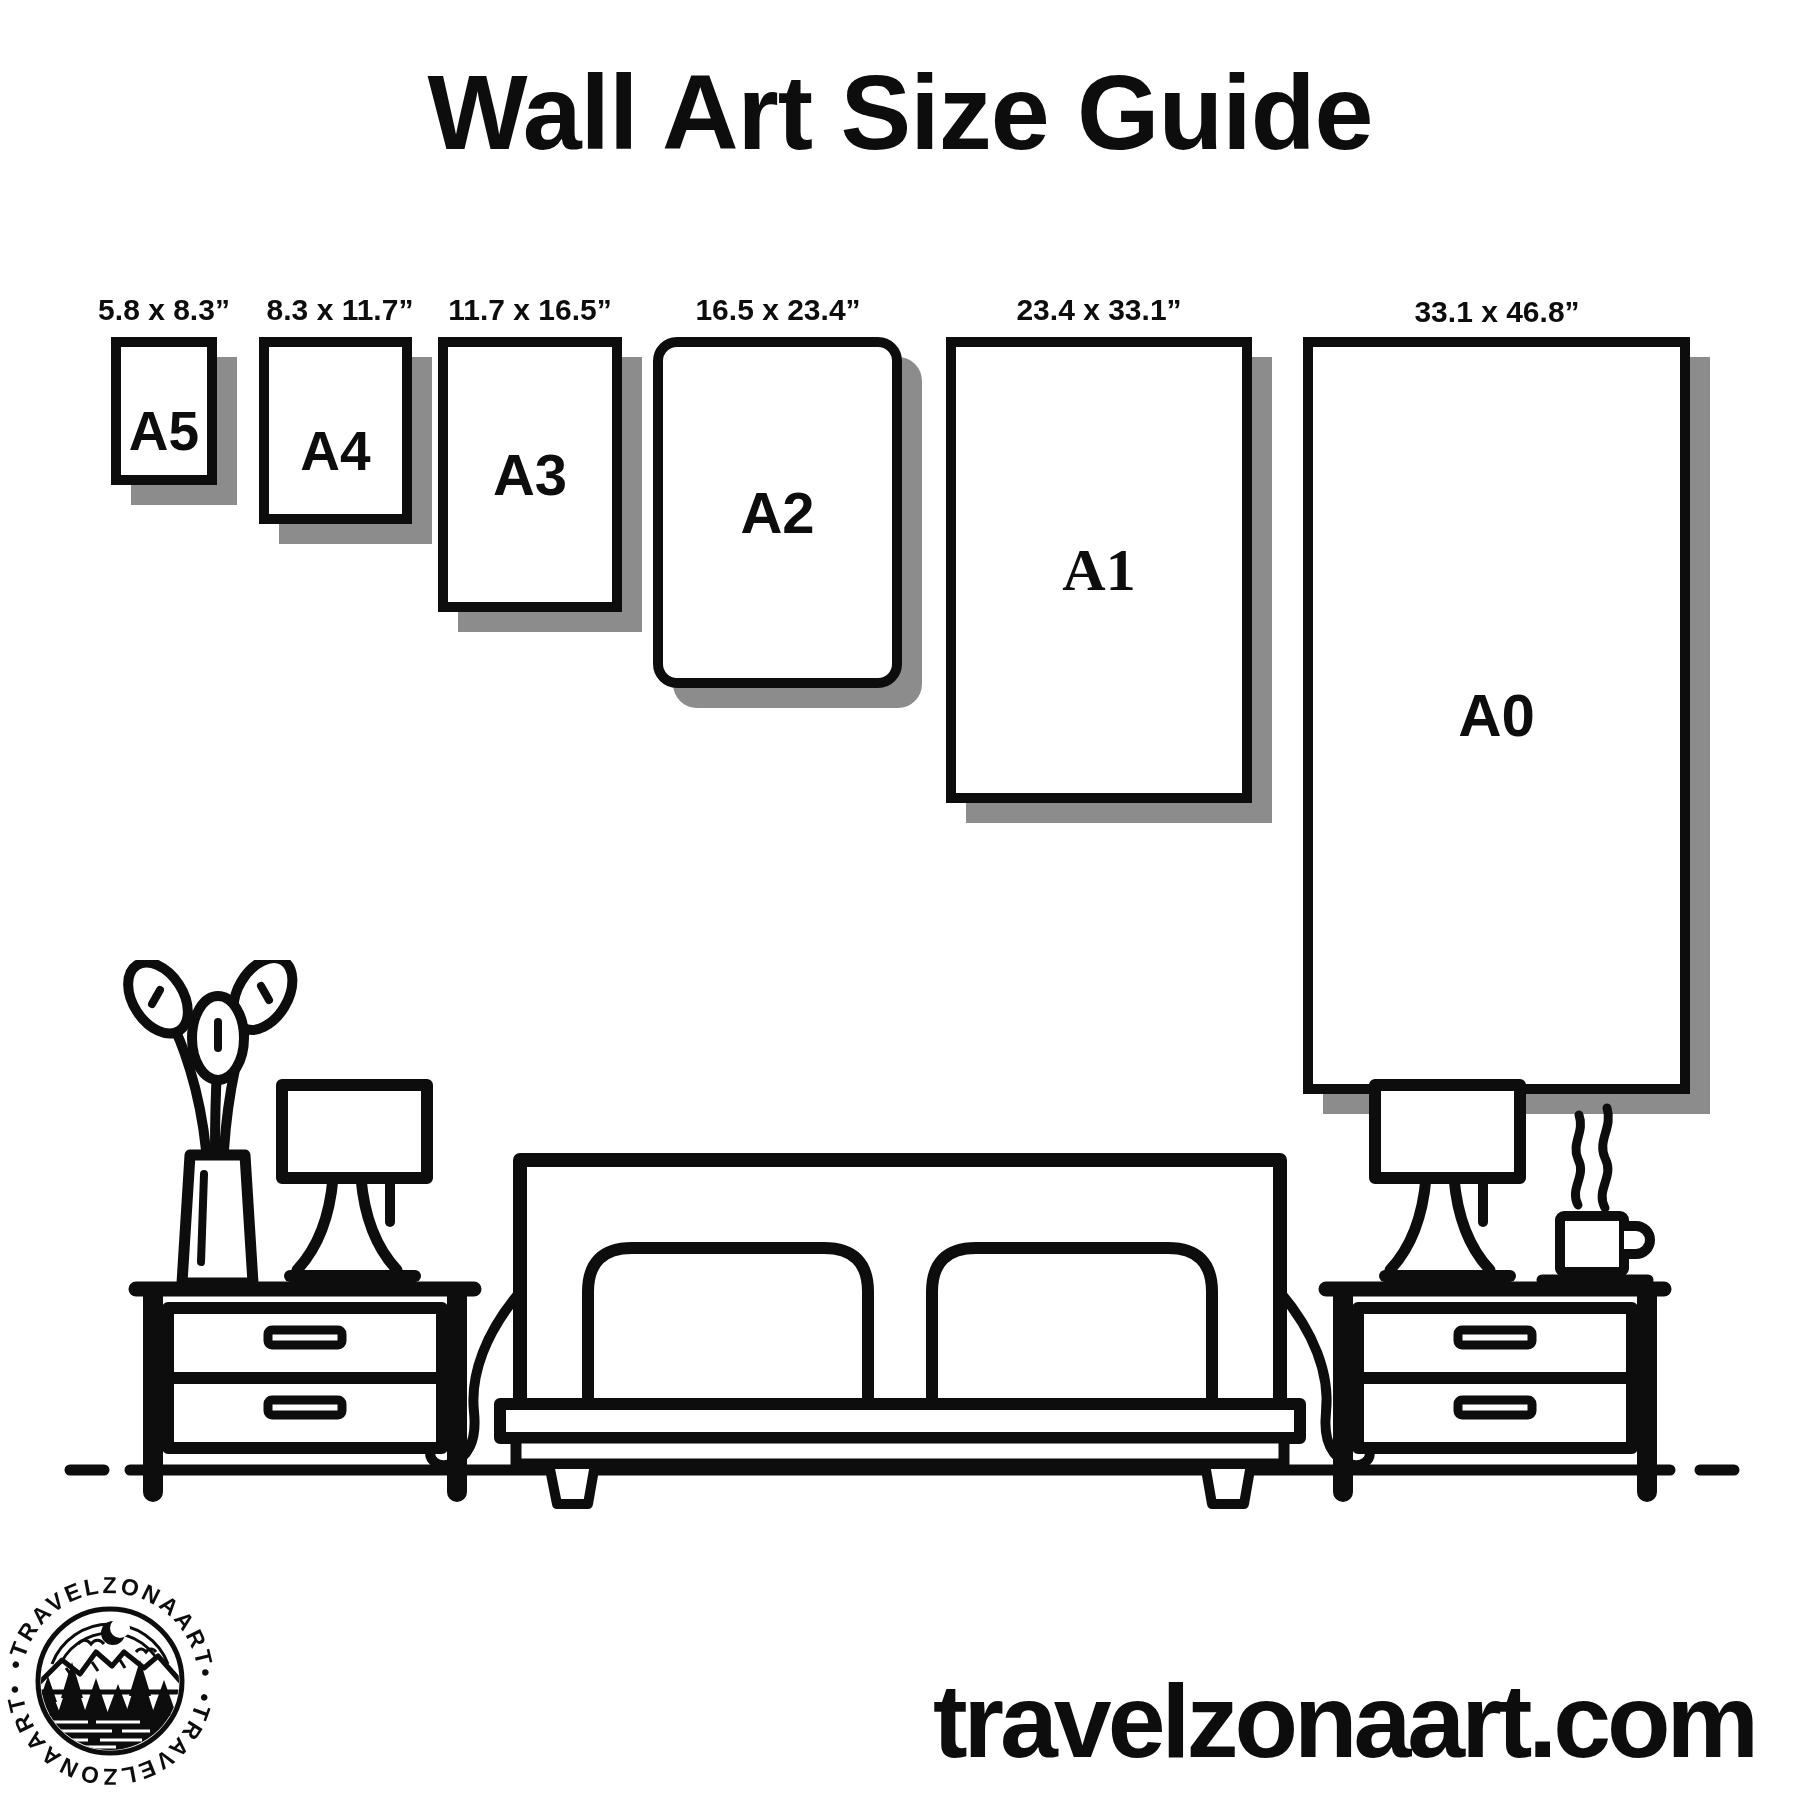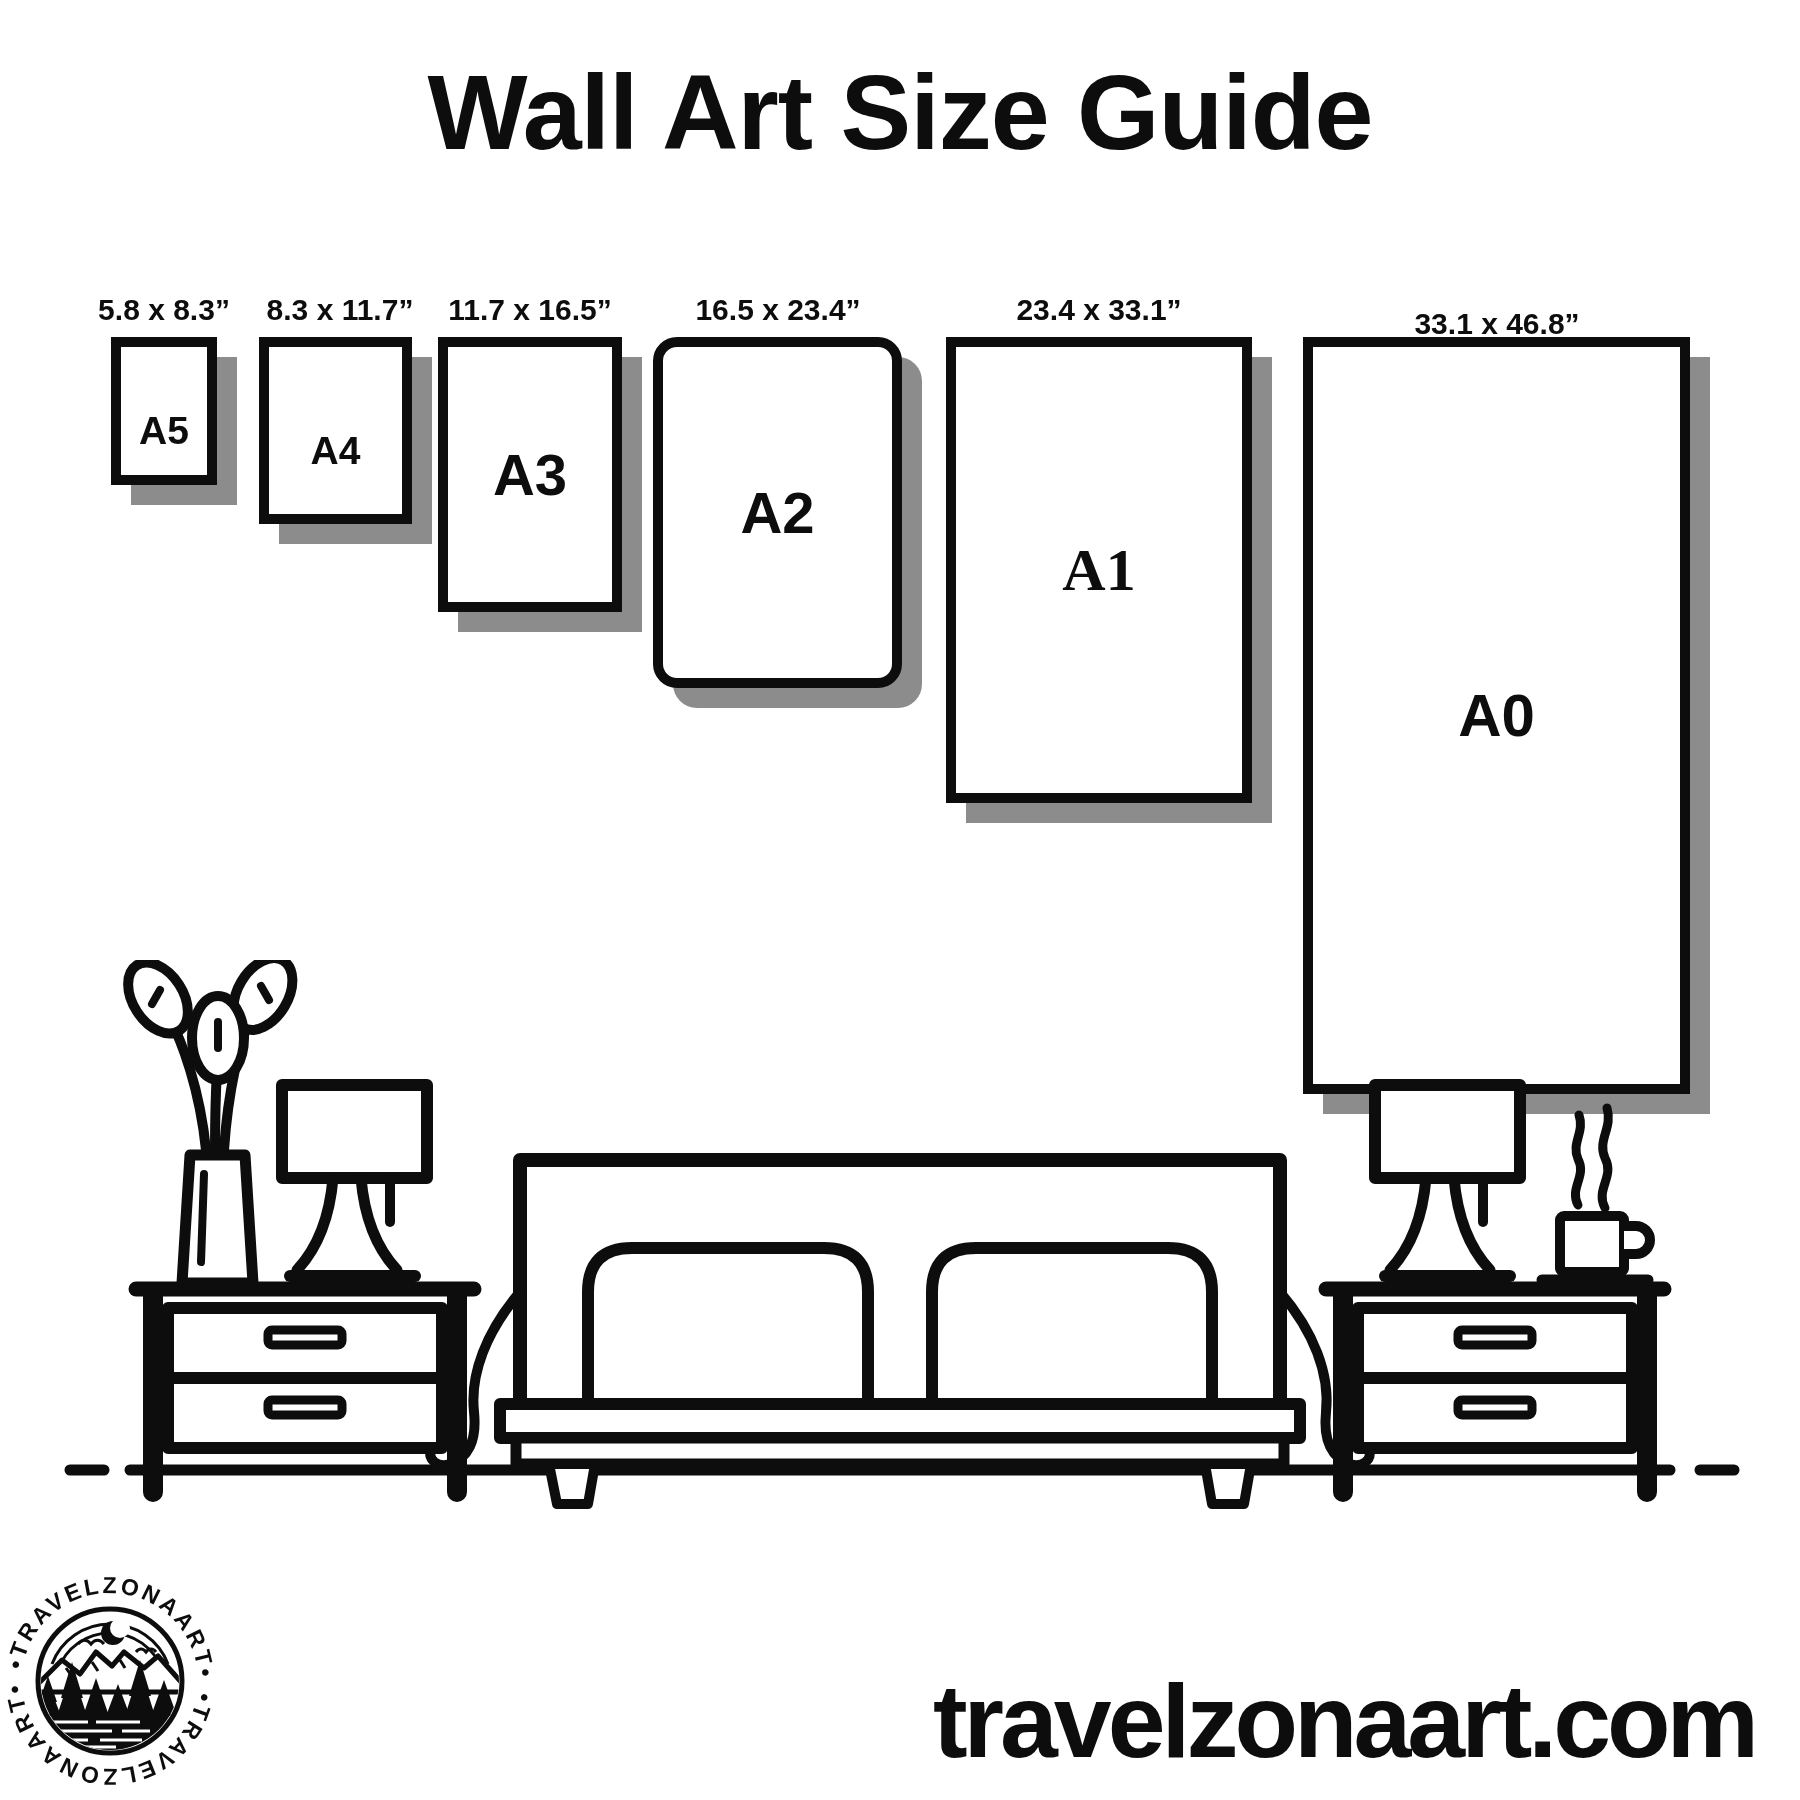--- a/index.html
+++ b/index.html
@@ -21,29 +21,29 @@
   .dim-label{
     position:absolute;transform:translateX(-50%);white-space:nowrap;
     font-size:30px;font-weight:bold;color:#0d0d0d;
   }
   .f-a5{left:111px;top:337px;width:106px;height:148px;}
   .f-a4{left:259px;top:337px;width:153px;height:187px;}
   .f-a3{left:438px;top:337px;width:184px;height:275px;}
   .f-a2{left:653px;top:337px;width:249px;height:351px;border-radius:24px;}
   .f-a1{left:946px;top:337px;width:306px;height:466px;font-family:Liberation Serif, serif;}
   .f-a0{left:1303px;top:337px;width:387px;height:757px;}
-  .f-a5 .frame-code,.f-a4 .frame-code{font-size:39px;margin-top:40px;}
+  .f-a5 .frame-code,.f-a4 .frame-code{font-size:55px;margin-top:40px;}
   .f-a3 .frame-code,.f-a2 .frame-code{font-size:58px;}
   .f-a1 .frame-code,.f-a0 .frame-code{font-size:60px;}
   .l-a5{left:164px;top:293px;}
   .l-a4{left:340px;top:293px;}
   .l-a3{left:530px;top:293px;}
   .l-a2{left:778px;top:293px;}
   .l-a1{left:1099px;top:293px;}
-  .l-a0{left:1497px;top:307px;}
+  .l-a0{left:1497px;top:295px;}
   
   .website{
     position:absolute;right:45px;top:1662px;
     font-size:104px;font-weight:bold;letter-spacing:-4px;color:#0d0d0d;
   }
   svg{position:absolute;left:0;top:0;}
   .ring-text{font-family:"Liberation Sans",sans-serif;font-size:23px;font-weight:bold;
     letter-spacing:3px;fill:#0d0d0d;}
 </style>
 </head>

